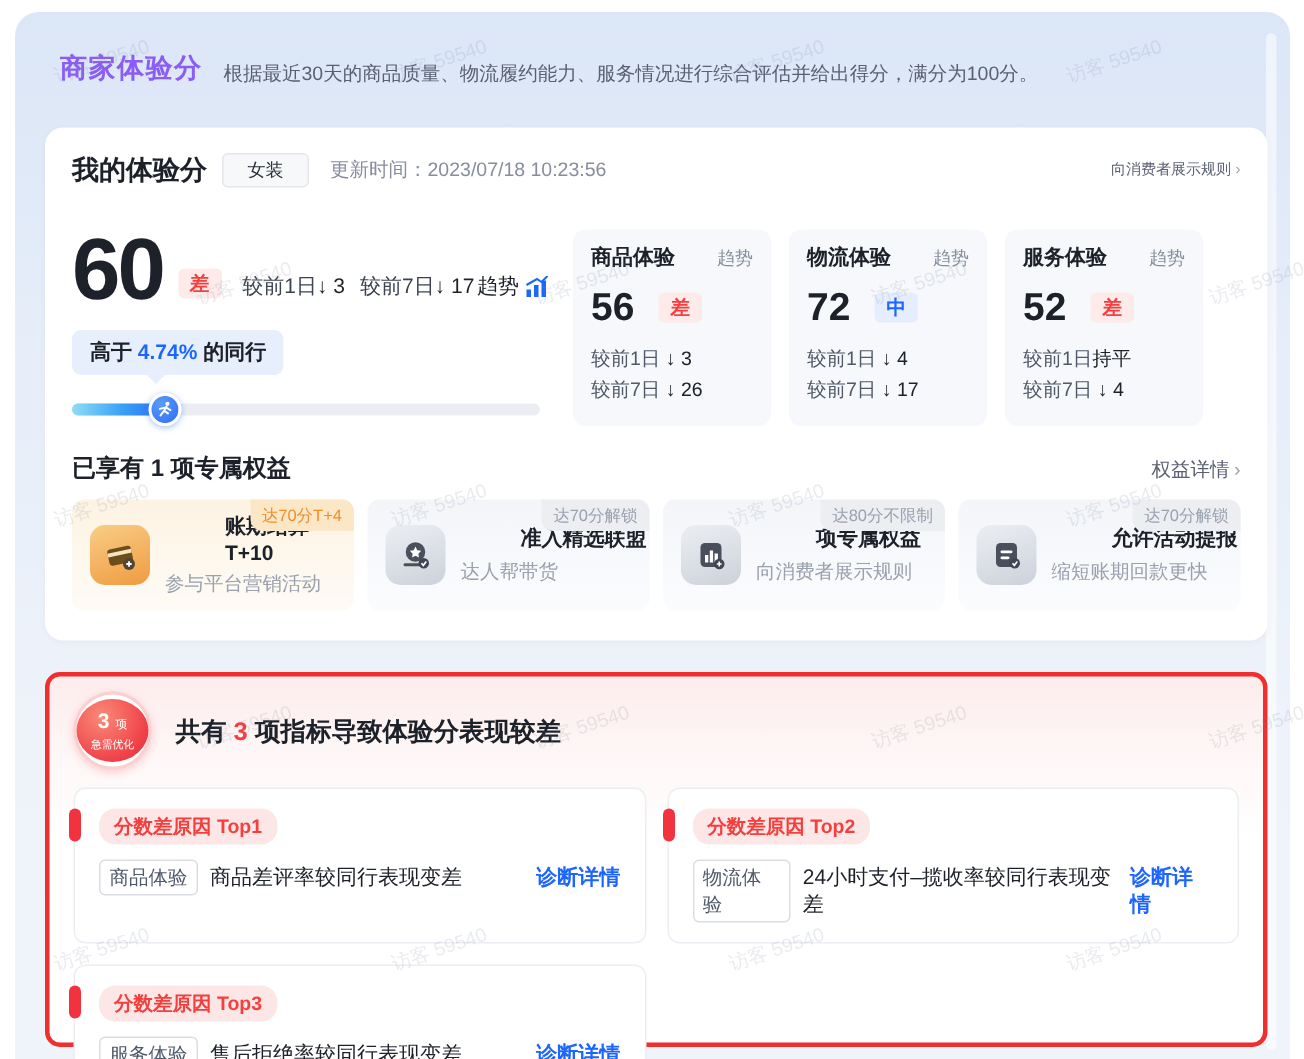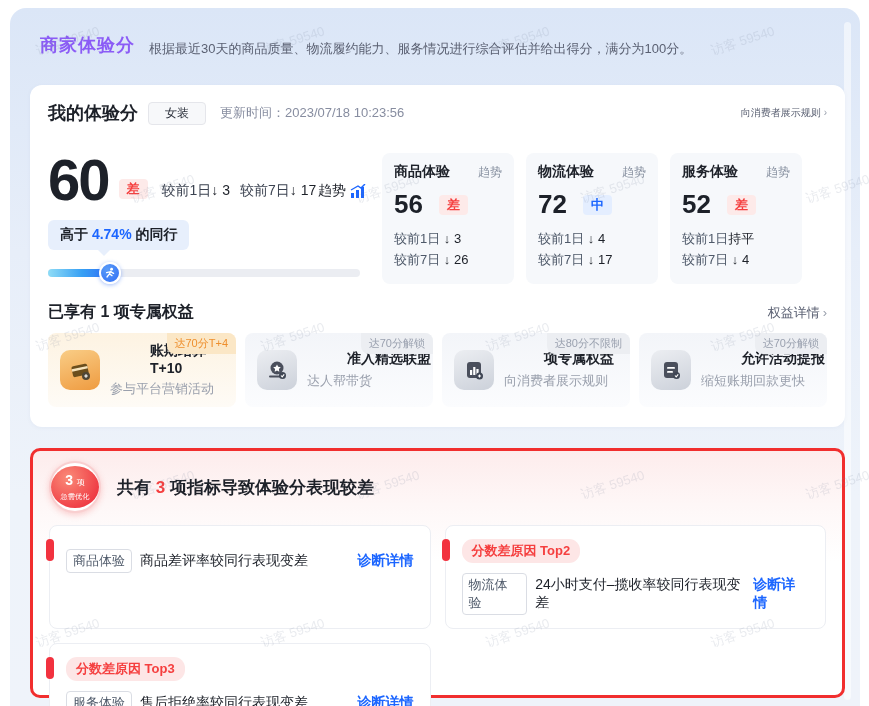--- a/index.html
+++ b/index.html
@@ -324,20 +324,21 @@
         <div class="n"><span>3</span> <small>项</small></div>
         <div class="cap">急需优化</div>
       </div>
     </div>
     <div class="diag-title">
       <span>共有 </span><b>3</b><span> 项指标导致体验分表现较差</span>
     </div>
   </div>
   <div class="diag-grid">
     <div class="diag-card">
+      <div class="rank-pill">分数差原因 Top1</div>
       <div class="diag-row">
         <span class="dim-tag">商品体验</span>
         <span class="reason">商品差评率较同行表现变差</span>
         <span class="action-link">诊断详情</span>
       </div>
     </div>
     <div class="diag-card">
       <div class="rank-pill">分数差原因 Top2</div>
       <div class="diag-row">
         <span class="dim-tag">物流体验</span>

